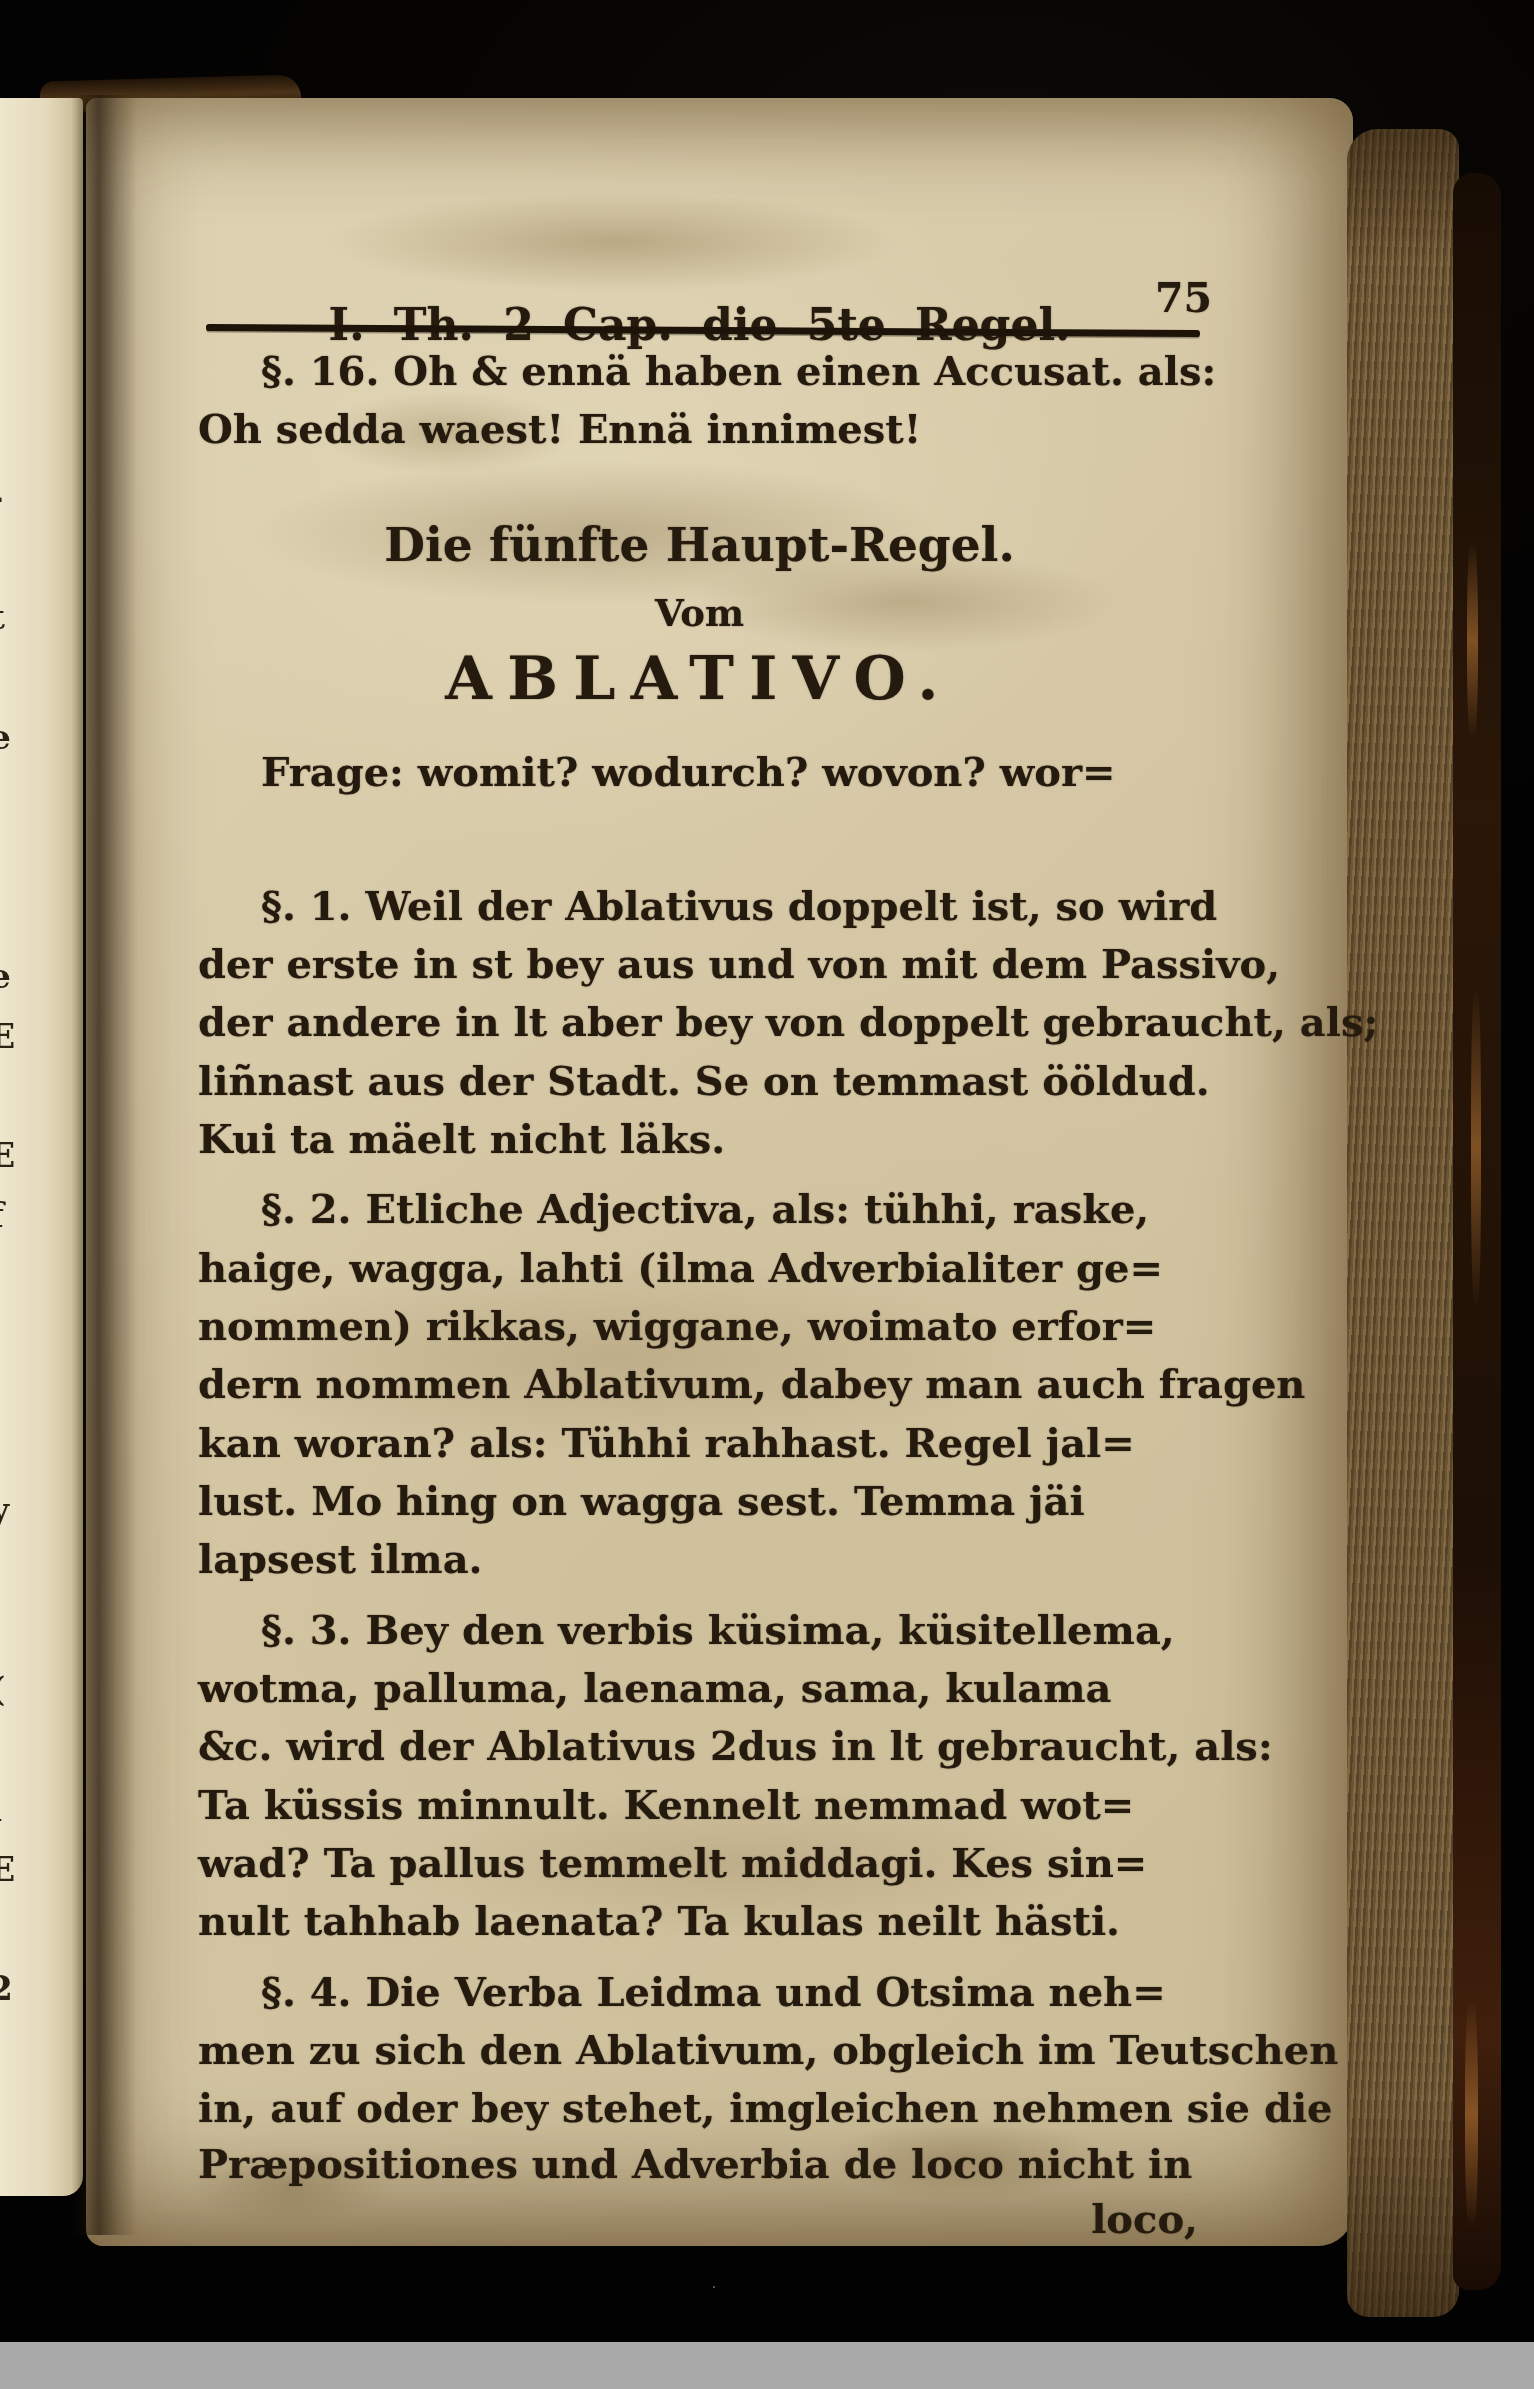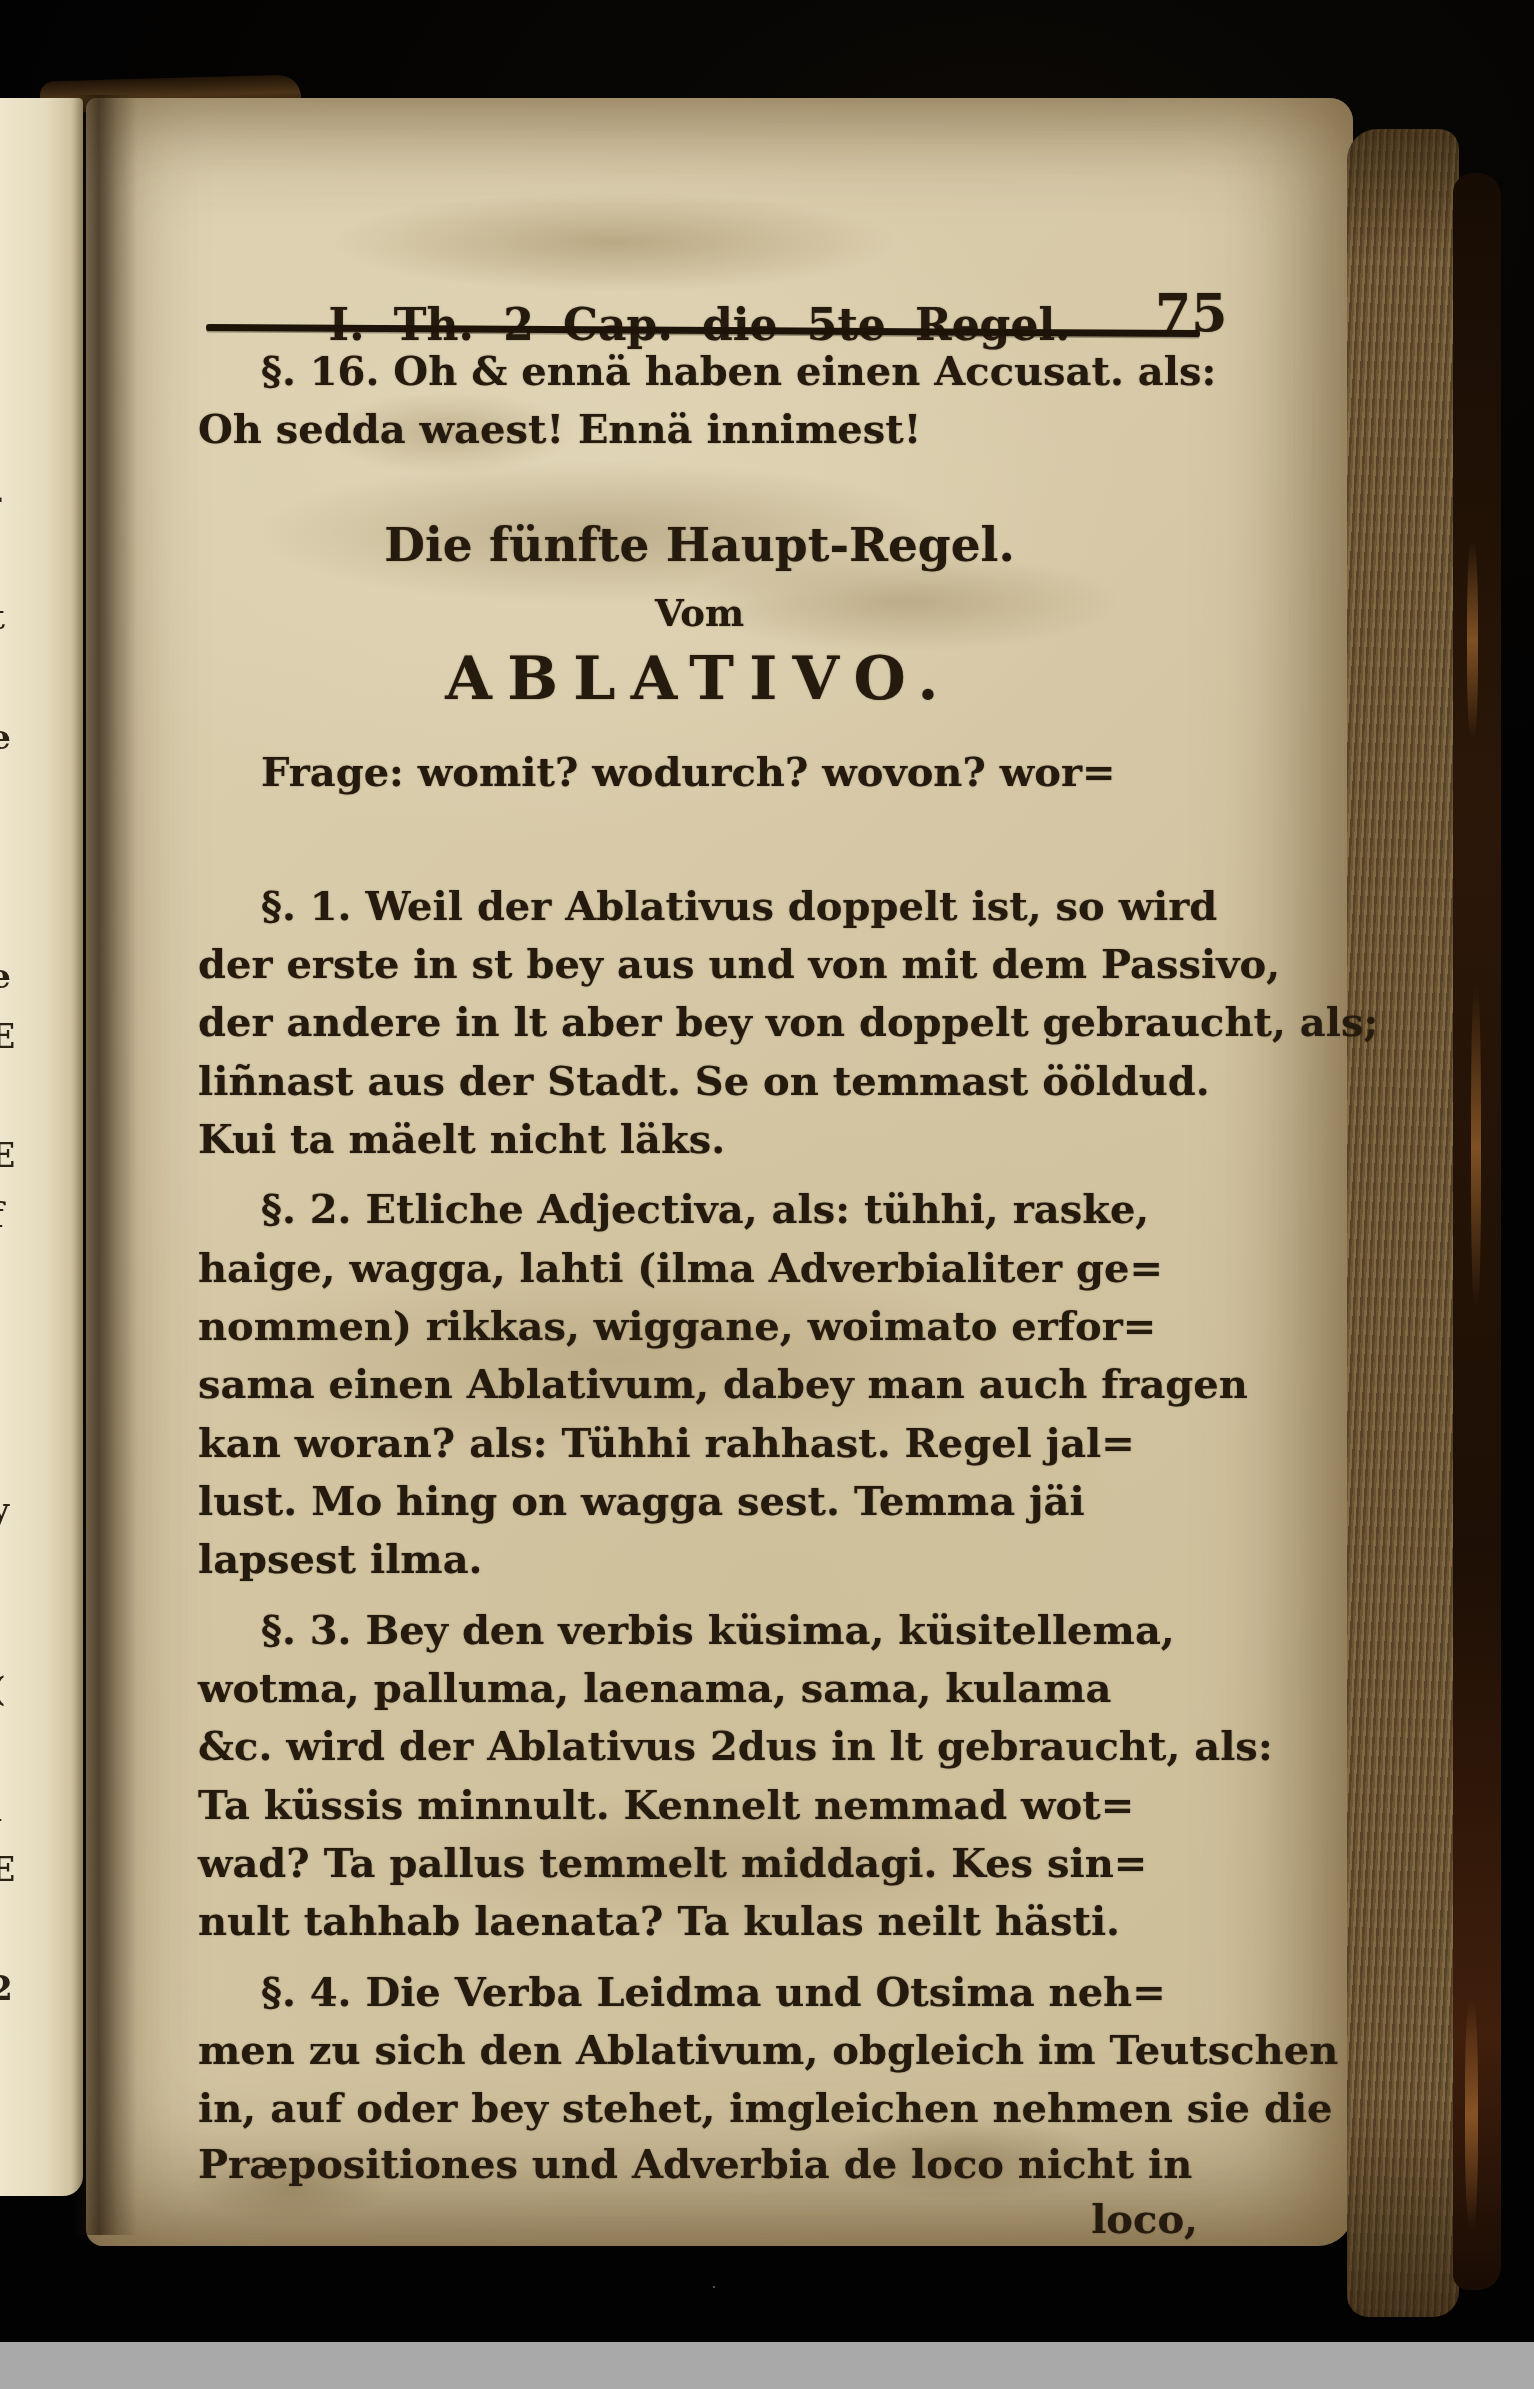--- a/index.html
+++ b/index.html
@@ -113,42 +113,42 @@
   <div class="stain" style="left:192px;top:2148px;width:199px;height:77px;background:radial-gradient(closest-side,rgba(100,78,40,.28),rgba(100,78,40,0));"></div>
 
   <div id="fore-edge"></div>
   <div id="cover-edge">
     <div class="cover-glint" style="left:14px;top:368px;width:10.7px;height:199px;"></div>
     <div class="cover-glint" style="left:18.4px;top:813px;width:9.2px;height:322px;"></div>
     <div class="cover-glint" style="left:12.3px;top:1826px;width:12.3px;height:230px;"></div>
   </div>
 
   <div class="tl ctr" style="top:265px;font-size:44px;word-spacing:14px;">I. Th. 2 Cap. die 5te Regel.</div>
-  <div class="tl" style="left:1155px;top:284px;font-size:52px;">75</div>
+  <div class="tl" style="left:1155px;top:276px;font-size:41px;">75</div>
   <div id="rule"></div>
 
   <div class="tl ib" style="top:349px;">§. 16. Oh &amp; ennä haben einen Accusat. als:</div>
   <div class="tl ia" style="top:407px;">Oh sedda waest! Ennä innimest!</div>
 
   <div class="tl ctr" style="top:483px;font-size:47px;">Die fünfte Haupt-Regel.</div>
   <div class="tl ctr" style="top:557px;font-size:37px;">Vom</div>
   <div class="tl ctr" style="top:609px;font-size:60px;letter-spacing:15.3px;">ABLATIVO.</div>
 
   <div class="tl ib" style="top:750px;">Frage: womit? wodurch? wovon? wor=</div>
 
   <div class="tl ib" style="top:884px;">§. 1. Weil der Ablativus doppelt ist, so wird</div>
   <div class="tl ia" style="top:942px;">der erste in st bey aus und von mit dem Passivo,</div>
   <div class="tl ia" style="top:1000px;">der andere in lt aber bey von doppelt gebraucht, als;</div>
   <div class="tl ia" style="top:1059px;">liñnast aus der Stadt. Se on temmast ööldud.</div>
   <div class="tl ia" style="top:1117px;">Kui ta mäelt nicht läks.</div>
 
   <div class="tl ib" style="top:1187px;">§. 2. Etliche Adjectiva, als: tühhi, raske,</div>
   <div class="tl ia" style="top:1246px;">haige, wagga, lahti (ilma Adverbialiter ge=</div>
   <div class="tl ia" style="top:1304px;">nommen) rikkas, wiggane, woimato erfor=</div>
-  <div class="tl ia" style="top:1362px;">sama einen Ablativum, dabey man auch fragen</div>
+  <div class="tl ia" style="top:1362px;">dern nommen Ablativum, dabey man auch fragen</div>
   <div class="tl ia" style="top:1421px;">kan woran? als: Tühhi rahhast. Regel jal=</div>
   <div class="tl ia" style="top:1479px;">lust. Mo hing on wagga sest. Temma jäi</div>
   <div class="tl ia" style="top:1537px;">lapsest ilma.</div>
 
   <div class="tl ib" style="top:1608px;">§. 3. Bey den verbis küsima, küsitellema,</div>
   <div class="tl ia" style="top:1666px;">wotma, palluma, laenama, sama, kulama</div>
   <div class="tl ia" style="top:1724px;">&amp;c. wird der Ablativus 2dus in lt gebraucht, als:</div>
   <div class="tl ia" style="top:1783px;">Ta küssis minnult. Kennelt nemmad wot=</div>
   <div class="tl ia" style="top:1841px;">wad? Ta pallus temmelt middagi. Kes sin=</div>
   <div class="tl ia" style="top:1899px;">nult tahhab laenata? Ta kulas neilt hästi.</div>

